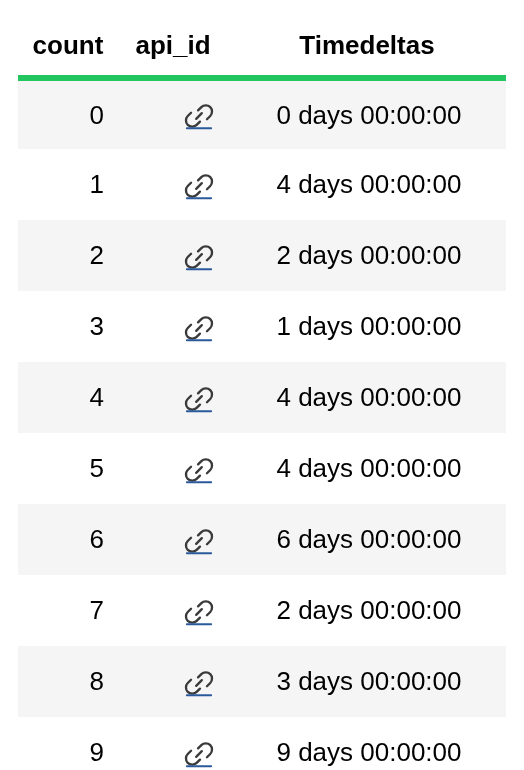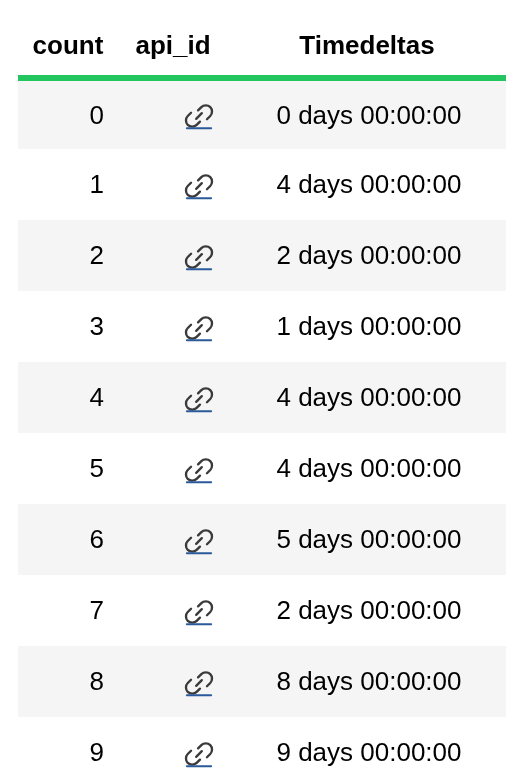--- a/index.html
+++ b/index.html
@@ -152,21 +152,21 @@
         <td class="col-count">6</td>
         <td class="col-api"><span class="link-icon">
 <svg viewBox="0 0 64 64" xmlns="http://www.w3.org/2000/svg">
   <g>
     <path d="M26 38 L38 26" stroke="#3a3a3a" stroke-width="5" stroke-linecap="round" fill="none"></path>
     <path d="M30 20 L37 13 C42 8 51 8 56 13 C61 18 61 27 56 32 L49 39" stroke="#3a3a3a" stroke-width="5" stroke-linecap="round" fill="none"></path>
     <path d="M34 44 L27 51 C22 56 13 56 8 51 C3 46 3 37 8 32 L15 25" stroke="#3a3a3a" stroke-width="5" stroke-linecap="round" fill="none"></path>
   </g>
   <line x1="6" y1="58" x2="58" y2="58" stroke="#2a5a9a" stroke-width="4" stroke-linecap="round"></line>
 </svg></span></td>
-        <td class="col-td">5 days 00:00:00</td>
+        <td class="col-td">6 days 00:00:00</td>
       </tr>
       <tr>
         <td class="col-count">7</td>
         <td class="col-api"><span class="link-icon">
 <svg viewBox="0 0 64 64" xmlns="http://www.w3.org/2000/svg">
   <g>
     <path d="M26 38 L38 26" stroke="#3a3a3a" stroke-width="5" stroke-linecap="round" fill="none"></path>
     <path d="M30 20 L37 13 C42 8 51 8 56 13 C61 18 61 27 56 32 L49 39" stroke="#3a3a3a" stroke-width="5" stroke-linecap="round" fill="none"></path>
     <path d="M34 44 L27 51 C22 56 13 56 8 51 C3 46 3 37 8 32 L15 25" stroke="#3a3a3a" stroke-width="5" stroke-linecap="round" fill="none"></path>
   </g>
@@ -178,21 +178,21 @@
         <td class="col-count">8</td>
         <td class="col-api"><span class="link-icon">
 <svg viewBox="0 0 64 64" xmlns="http://www.w3.org/2000/svg">
   <g>
     <path d="M26 38 L38 26" stroke="#3a3a3a" stroke-width="5" stroke-linecap="round" fill="none"></path>
     <path d="M30 20 L37 13 C42 8 51 8 56 13 C61 18 61 27 56 32 L49 39" stroke="#3a3a3a" stroke-width="5" stroke-linecap="round" fill="none"></path>
     <path d="M34 44 L27 51 C22 56 13 56 8 51 C3 46 3 37 8 32 L15 25" stroke="#3a3a3a" stroke-width="5" stroke-linecap="round" fill="none"></path>
   </g>
   <line x1="6" y1="58" x2="58" y2="58" stroke="#2a5a9a" stroke-width="4" stroke-linecap="round"></line>
 </svg></span></td>
-        <td class="col-td">8 days 00:00:00</td>
+        <td class="col-td">3 days 00:00:00</td>
       </tr>
       <tr>
         <td class="col-count">9</td>
         <td class="col-api"><span class="link-icon">
 <svg viewBox="0 0 64 64" xmlns="http://www.w3.org/2000/svg">
   <g>
     <path d="M26 38 L38 26" stroke="#3a3a3a" stroke-width="5" stroke-linecap="round" fill="none"></path>
     <path d="M30 20 L37 13 C42 8 51 8 56 13 C61 18 61 27 56 32 L49 39" stroke="#3a3a3a" stroke-width="5" stroke-linecap="round" fill="none"></path>
     <path d="M34 44 L27 51 C22 56 13 56 8 51 C3 46 3 37 8 32 L15 25" stroke="#3a3a3a" stroke-width="5" stroke-linecap="round" fill="none"></path>
   </g>

